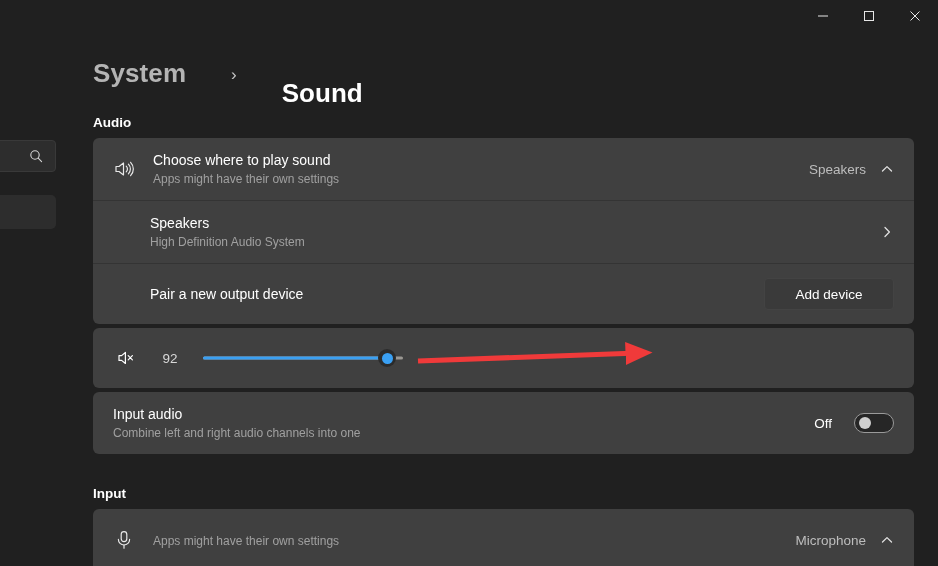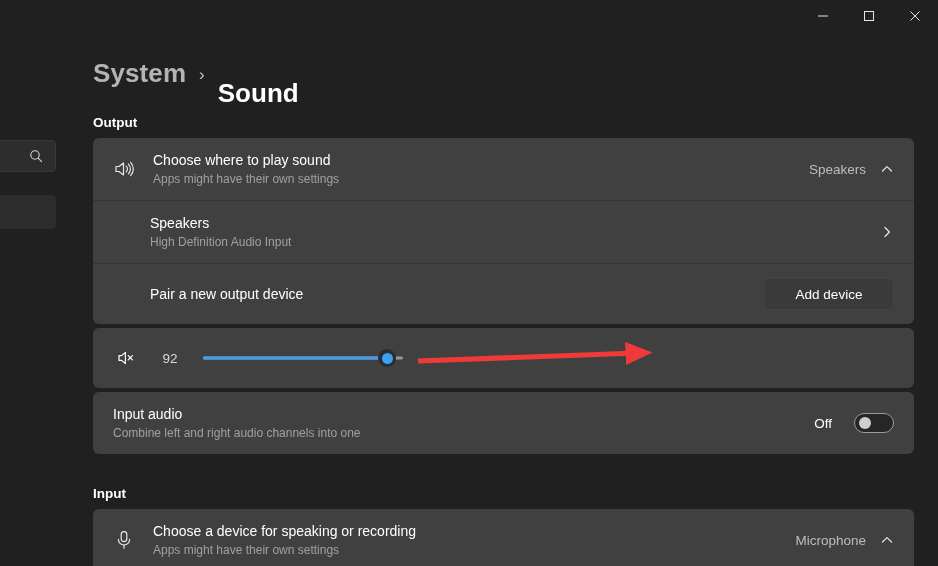--- a/index.html
+++ b/index.html
@@ -56,20 +56,21 @@
   
   .content {
     position: absolute; left: 0; top: 38px;
     width: 938px; height: 528px;
     padding-left: 93px;
   }
   .breadcrumb {
     display: flex; align-items: center;
     height: 46px;
     margin-top: 12px;
+    gap: 32px;
   }
   .crumb-parent {
     font-size: 26px; font-weight: 600; color: #b4b4b4;
     letter-spacing: .1px;
   }
   .crumb-sep {
     font-size: 17px; color: #c6c6c6;
     margin: 0 13px; padding-top: 3px;
   }
   .crumb-current {
@@ -230,21 +231,21 @@
   </div>
 
   <div class="content">
 
     <div class="breadcrumb">
       <span class="crumb-parent">System</span>
       <span class="crumb-sep">›</span>
       <span class="crumb-current">Sound</span>
     </div>
 
-    <div class="section-label">Output</div>
+    <div class="section-label">Audio</div>
 
     <div class="card">
       <div class="row tall">
         <div class="row-icon">
           <svg width="22" height="22" viewBox="0 0 22 22">
             <path d="M3 8.5h3L10.5 5v12L6 13.5H3z" fill="none" stroke="currentColor" stroke-width="1.2" stroke-linejoin="round"></path>
             <path d="M13.2 8.1a4 4 0 010 5.8" fill="none" stroke="currentColor" stroke-width="1.2" stroke-linecap="round"></path>
             <path d="M15.4 6.2a6.8 6.8 0 010 9.6" fill="none" stroke="currentColor" stroke-width="1.2" stroke-linecap="round"></path>
             <path d="M17.6 4.3a9.6 9.6 0 010 13.4" fill="none" stroke="currentColor" stroke-width="1.2" stroke-linecap="round"></path>
           </svg>
@@ -261,21 +262,21 @@
               </svg>
           </span>
         </div>
       </div>
 
       <div class="divider"></div>
 
       <div class="row tall sub-row">
         <div class="row-text">
           <div class="row-title">Speakers</div>
-          <div class="row-sub">High Definition Audio Input</div>
+          <div class="row-sub">High Definition Audio System</div>
         </div>
         <div class="row-right">
           <span class="chev">
             <svg width="14" height="14" viewBox="0 0 14 14">
                 <path d="M5 2.5L9.4 7 5 11.5" fill="none" stroke="currentColor" stroke-width="1.3" stroke-linecap="round" stroke-linejoin="round"></path>
               </svg>
           </span>
         </div>
       </div>
 
@@ -332,21 +333,20 @@
     <div class="card">
       <div class="row tall">
         <div class="row-icon">
           <svg width="22" height="22" viewBox="0 0 22 22">
             <rect x="8.2" y="2.6" width="5.6" height="10" rx="2.8" fill="none" stroke="currentColor" stroke-width="1.2"></rect>
             <path d="M5.4 10.4a5.6 5.6 0 0011.2 0" fill="none" stroke="currentColor" stroke-width="1.2" stroke-linecap="round"></path>
             <path d="M11 16v3.2" stroke="currentColor" stroke-width="1.2" stroke-linecap="round"></path>
           </svg>
         </div>
         <div class="row-text">
-          <div class="row-title">Choose a device for speaking or recording</div>
           <div class="row-sub">Apps might have their own settings</div>
         </div>
         <div class="row-right">
           <span class="row-value">Microphone</span>
           <span class="chev">
             <svg width="14" height="14" viewBox="0 0 14 14">
                 <path d="M2.5 9L7 4.6 11.5 9" fill="none" stroke="currentColor" stroke-width="1.3" stroke-linecap="round" stroke-linejoin="round"></path>
               </svg>
           </span>
         </div>

